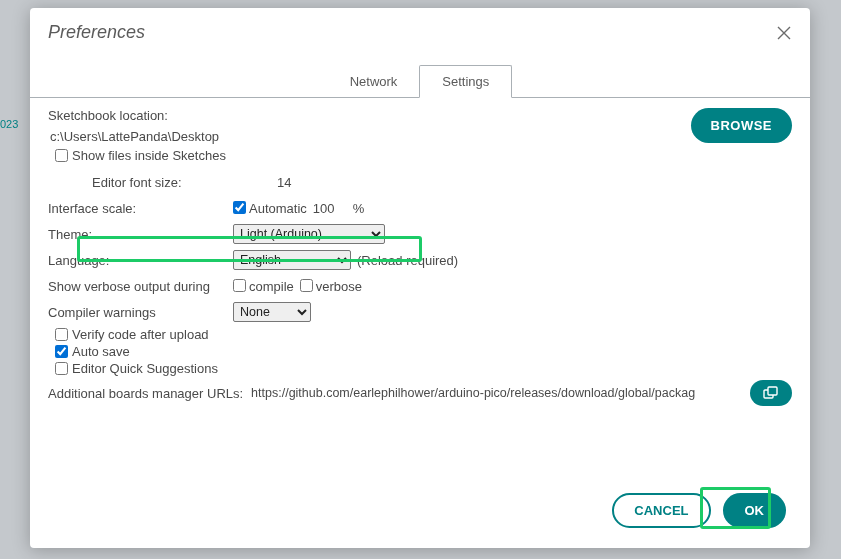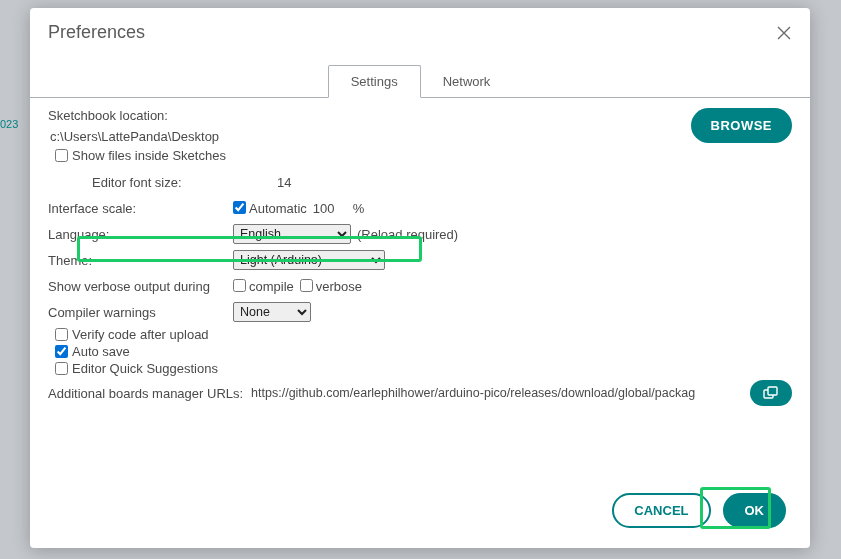--- a/index.html
+++ b/index.html
@@ -33,20 +33,21 @@
 .titlebar {
   display: flex;
   justify-content: space-between;
   align-items: center;
   padding: 14px 18px 0 18px;
 }
 .title {
   font-size: 18px;
   color: #5b5b5b;
   font-weight: 400;
+  font-style: italic;
 }
 .close-x {
   width: 16px;
   height: 16px;
   cursor: pointer;
   color: #6b6b6b;
 }
 .tabbar {
   margin-top: 22px;
   display: flex;
@@ -216,22 +217,22 @@
 <div class="dialog">
   <div class="titlebar">
     <div class="title">Preferences</div>
     <svg class="close-x" viewBox="0 0 16 16">
         <path stroke="currentColor" stroke-width="1.4" fill="none" d="M2 2 L14 14 M14 2 L2 14"></path>
       </svg>
   </div>
 
   <div class="tabbar">
     <div class="tab-spacer"></div>
+    <div class="tab">Network</div>
     <div class="tab active">Settings</div>
-    <div class="tab">Network</div>
     <div class="tab-spacer"></div>
   </div>
 
   <div class="body">
 
     <div class="path-row">
       <div class="path-left">
         <div>Sketchbook location:</div>
         <div class="path-val">c:\Users\LattePanda\Desktop</div>
         <div class="chk-row chk-indent gap-4">
@@ -251,32 +252,32 @@
       <div class="label-col">Interface scale:</div>
       <span class="inline-chk">
         <input type="checkbox" checked="" style="">
         <span>Automatic</span>
       </span>
       <input class="pct-input" value="100" style="">
       <span>%</span>
     </div>
 
     <div class="row">
+      <div class="label-col">Theme:</div>
+      <select class="sel-theme">
+        <option>Light (Arduino)</option>
+      </select>
+    </div>
+
+    <div class="row">
       <div class="label-col">Language:</div>
       <select class="sel-lang">
         <option>English</option>
       </select>
       <span class="note">(Reload required)</span>
-    </div>
-
-    <div class="row">
-      <div class="label-col">Theme:</div>
-      <select class="sel-theme">
-        <option>Light (Arduino)</option>
-      </select>
     </div>
 
     <div class="row">
       <div class="label-col">Show verbose output during</div>
       <span class="inline-chk">
         <input type="checkbox" style="">
         <span>compile</span>
       </span>
       <span class="inline-chk">
         <input type="checkbox" style="">

